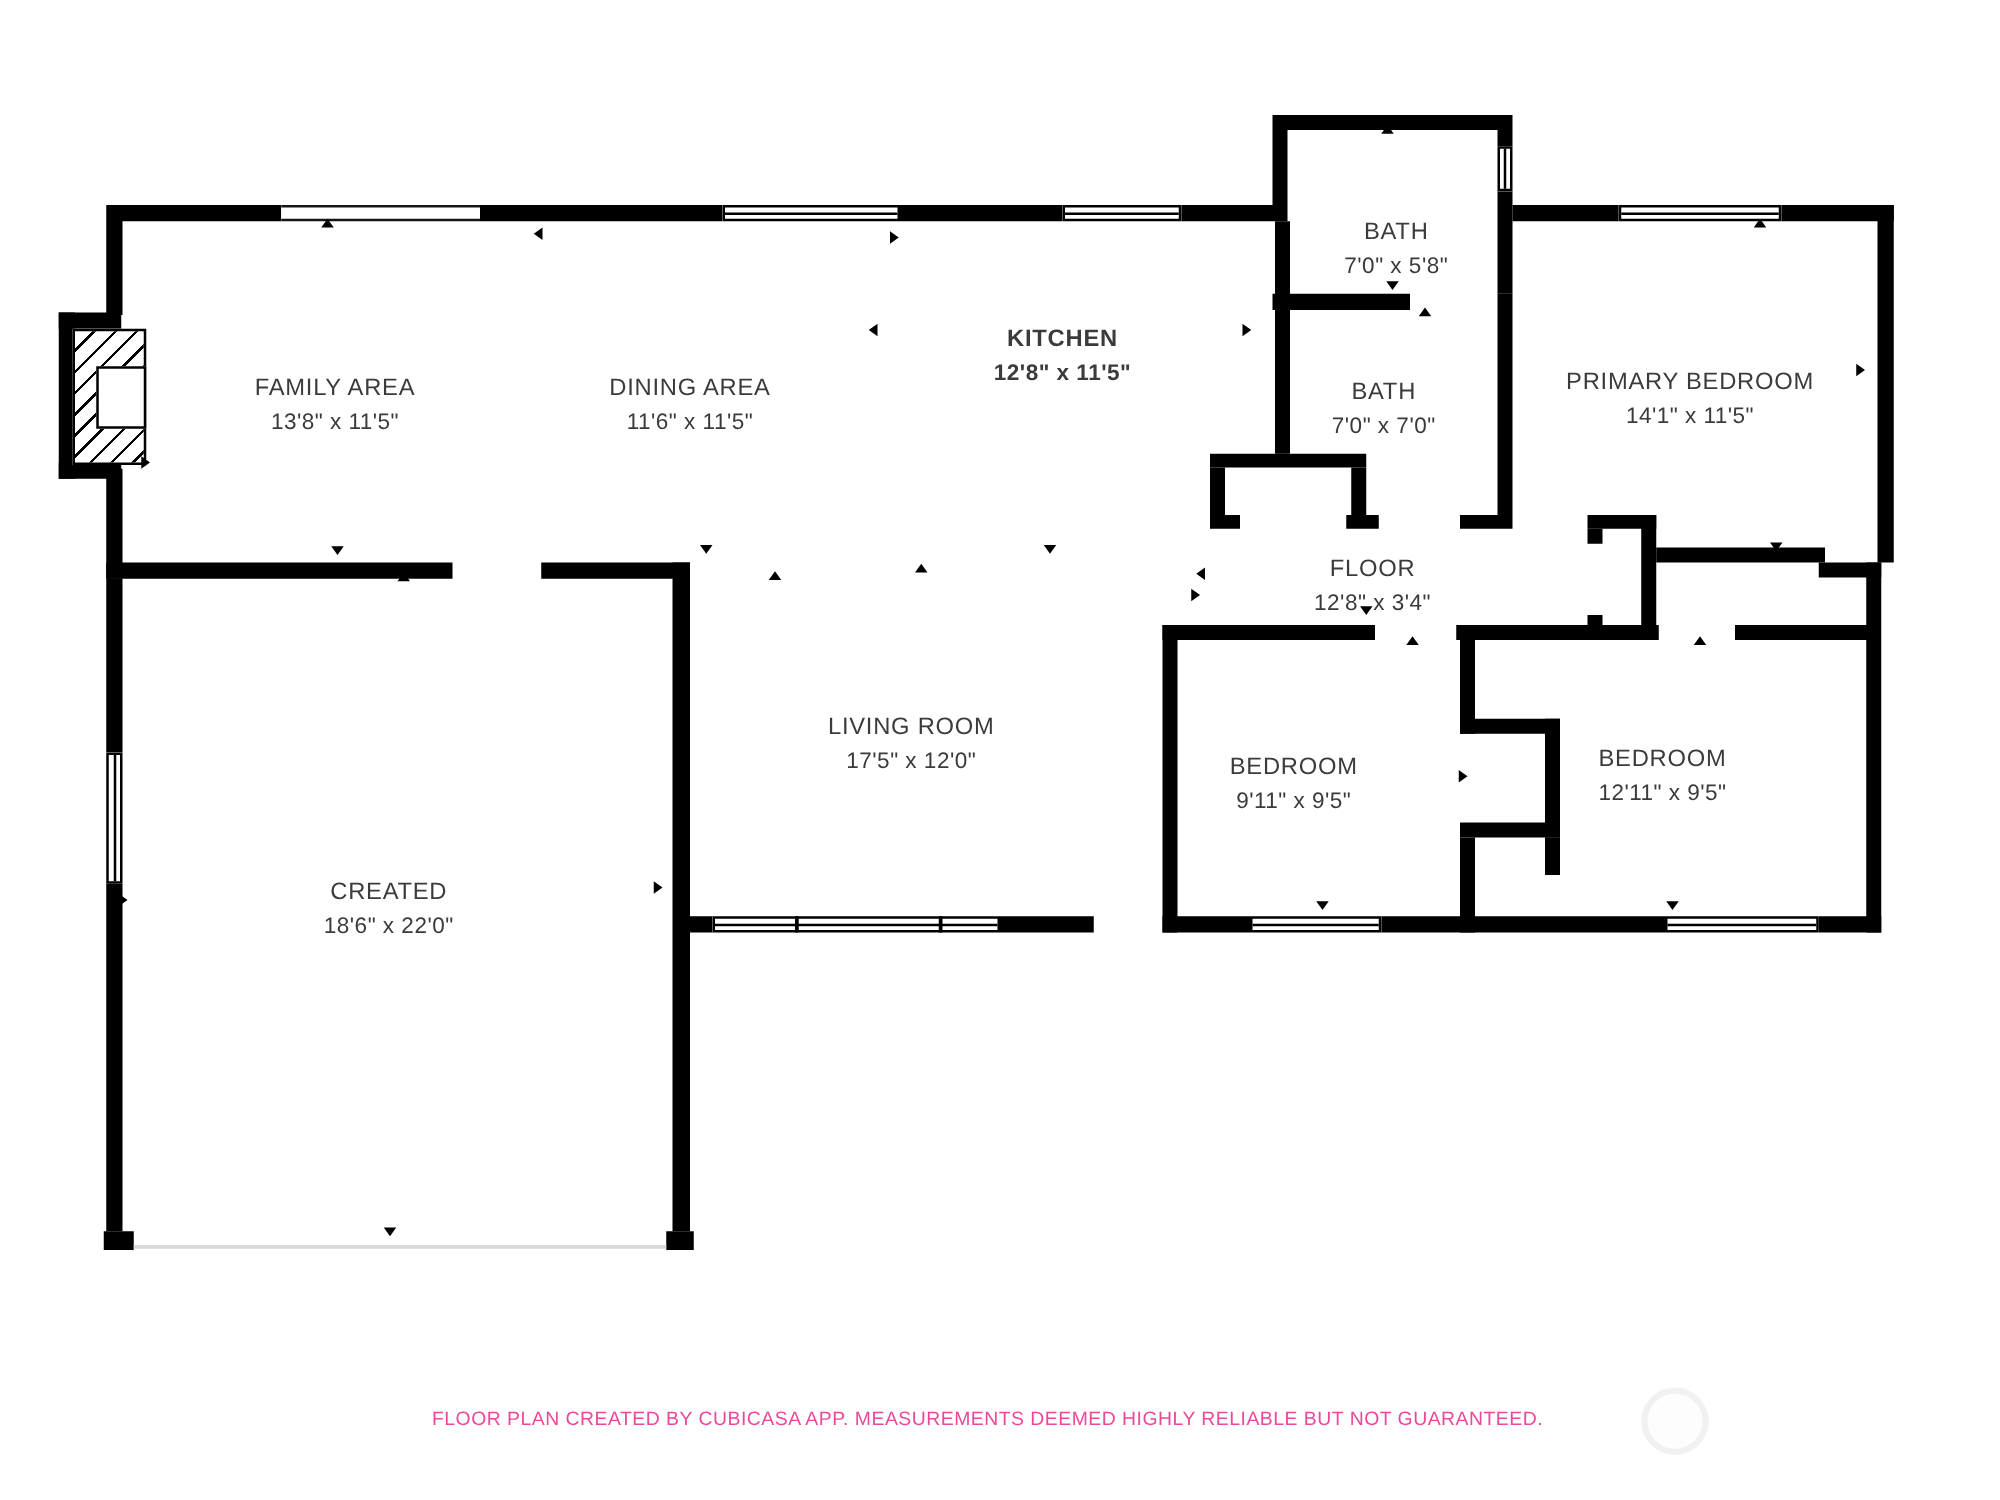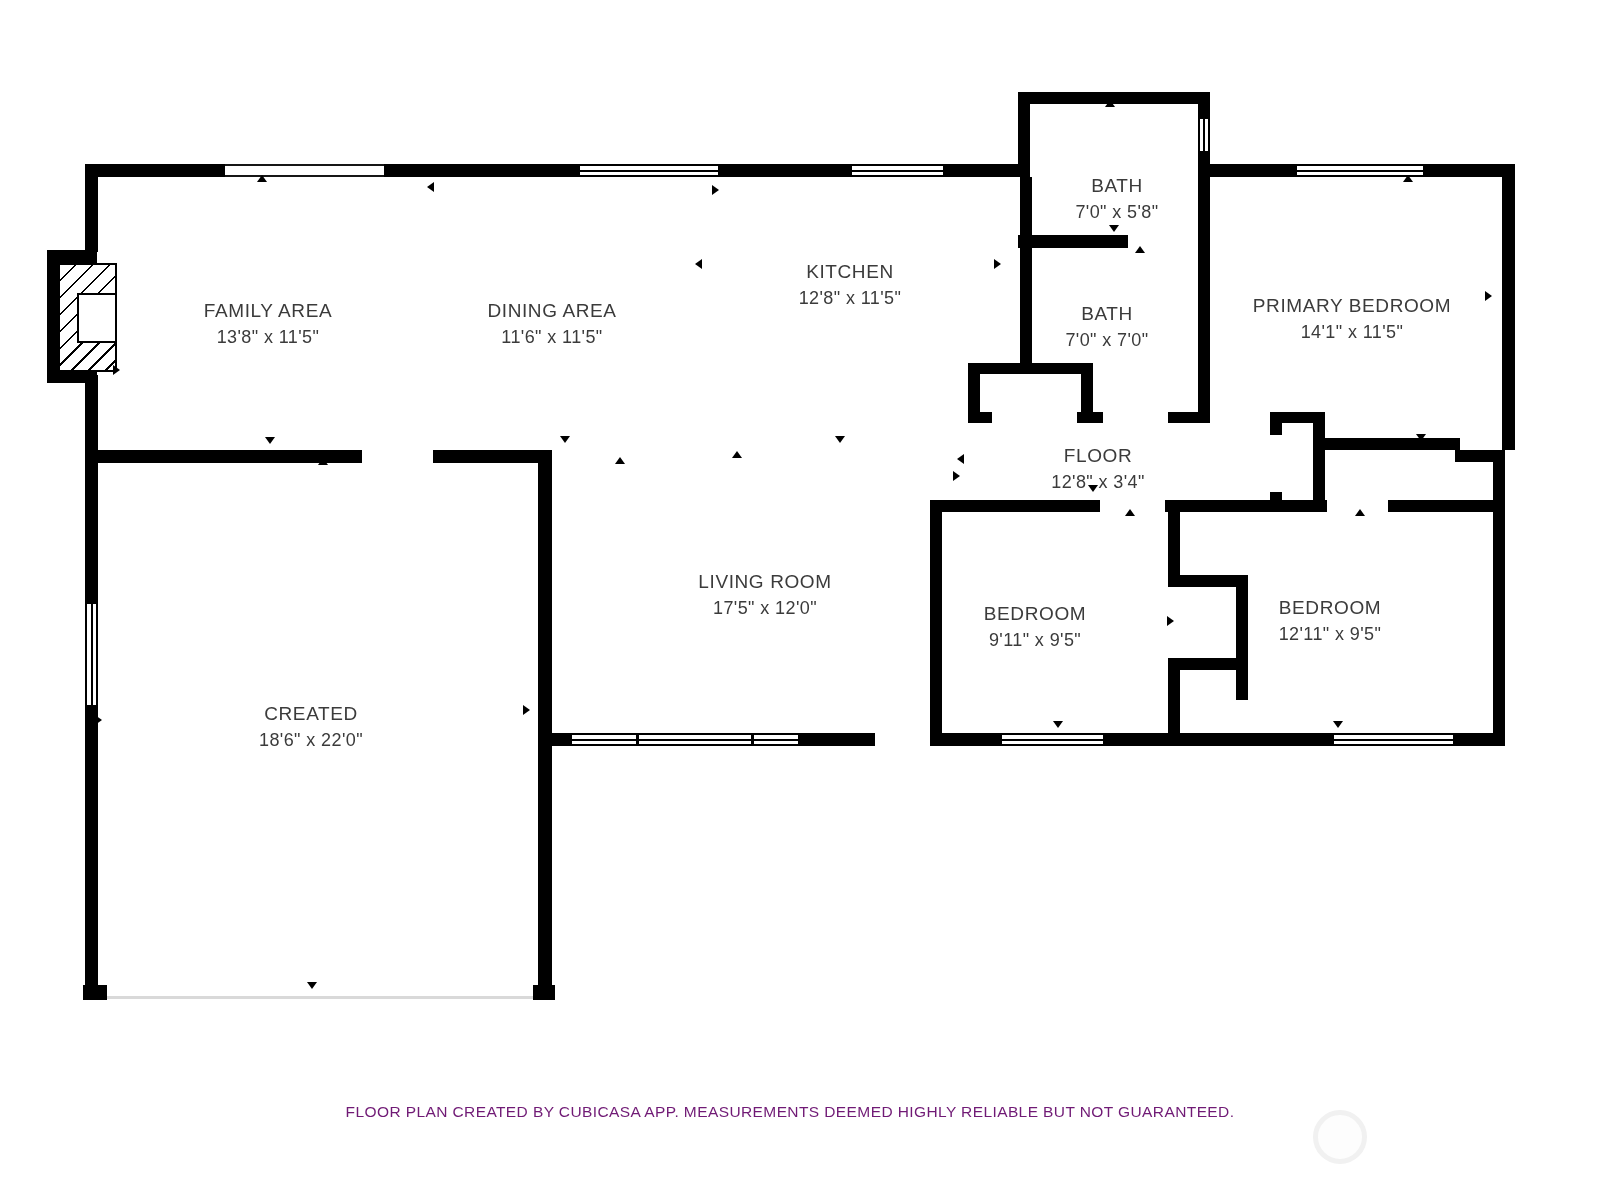--- a/index.html
+++ b/index.html
@@ -17,22 +17,22 @@
       background-image:repeating-linear-gradient(135deg,transparent 0 10px,#000 10px 12px);}
   .fp-box{position:absolute;background:#fff;border:2px solid #000;box-sizing:border-box;}
   .room-label{position:absolute;transform:translate(-50%,-50%);text-align:center;color:#3b3b3b;white-space:nowrap;}
   .rname{font-size:19px;letter-spacing:.6px;line-height:27px;}
   .rdims{font-size:18px;letter-spacing:.4px;line-height:27px;}
   .mk{position:absolute;width:0;height:0;}
   .mk.u{border-left:5px solid transparent;border-right:5px solid transparent;border-bottom:7px solid #000;}
   .mk.d{border-left:5px solid transparent;border-right:5px solid transparent;border-top:7px solid #000;}
   .mk.l{border-top:5px solid transparent;border-bottom:5px solid transparent;border-right:7px solid #000;}
   .mk.r{border-top:5px solid transparent;border-bottom:5px solid transparent;border-left:7px solid #000;}
-  #footer-text{position:absolute;left:784px;top:1112px;transform:translate(-50%,-50%);
-      font-size:15.5px;color:#701a75;letter-spacing:.4px;white-space:nowrap;padding-left:12px;}
+  #footer-text{position:absolute;left:784px;top:1136px;transform:translate(-50%,-50%);
+      font-size:15.5px;color:#ec4899;letter-spacing:.4px;white-space:nowrap;padding-left:12px;}
   #watermark{position:absolute;left:1313px;top:1110px;width:54px;height:54px;border-radius:50%;
       border:5px solid #f1f1f1;background:#fdfdfd;box-sizing:border-box;}
 </style>
 </head>
 <body>
 
 <div id="plan">
   <div id="walls-layer">
       <div class="wall" style="left: 88px; top: 164px; width: 137px; height: 13px;"></div>
       <div class="wall" style="left: 384px; top: 164px; width: 194px; height: 13px;"></div>
@@ -137,41 +137,41 @@
     </div>
   <div id="labels-layer">
       <div class="room-label" style="left: 268px; top: 324px;">
         <div class="rname">FAMILY AREA</div>
         <div class="rdims">13'8" x 11'5"</div>
       </div>
       <div class="room-label" style="left: 552px; top: 324px;">
         <div class="rname">DINING AREA</div>
         <div class="rdims">11'6" x 11'5"</div>
       </div>
-      <div class="room-label" style="left: 850px; top: 285px;">
+      <div class="room-label" style="left: 850px; top: 285px; font-weight: bold;">
         <div class="rname">KITCHEN</div>
         <div class="rdims">12'8" x 11'5"</div>
       </div>
       <div class="room-label" style="left: 1117px; top: 199px;">
         <div class="rname">BATH</div>
         <div class="rdims">7'0" x 5'8"</div>
       </div>
       <div class="room-label" style="left: 1107px; top: 327px;">
         <div class="rname">BATH</div>
         <div class="rdims">7'0" x 7'0"</div>
       </div>
       <div class="room-label" style="left: 1352px; top: 319px;">
         <div class="rname">PRIMARY BEDROOM</div>
         <div class="rdims">14'1" x 11'5"</div>
       </div>
       <div class="room-label" style="left: 1098px; top: 469px;">
         <div class="rname">FLOOR</div>
         <div class="rdims">12'8" x 3'4"</div>
       </div>
-      <div class="room-label" style="left: 729px; top: 595px; margin-left: 36px;">
+      <div class="room-label" style="left: 729px; top: 595px;">
         <div class="rname">LIVING ROOM</div>
         <div class="rdims">17'5" x 12'0"</div>
       </div>
       <div class="room-label" style="left: 1035px; top: 627px;">
         <div class="rname">BEDROOM</div>
         <div class="rdims">9'11" x 9'5"</div>
       </div>
       <div class="room-label" style="left: 1330px; top: 621px;">
         <div class="rname">BEDROOM</div>
         <div class="rdims">12'11" x 9'5"</div>

